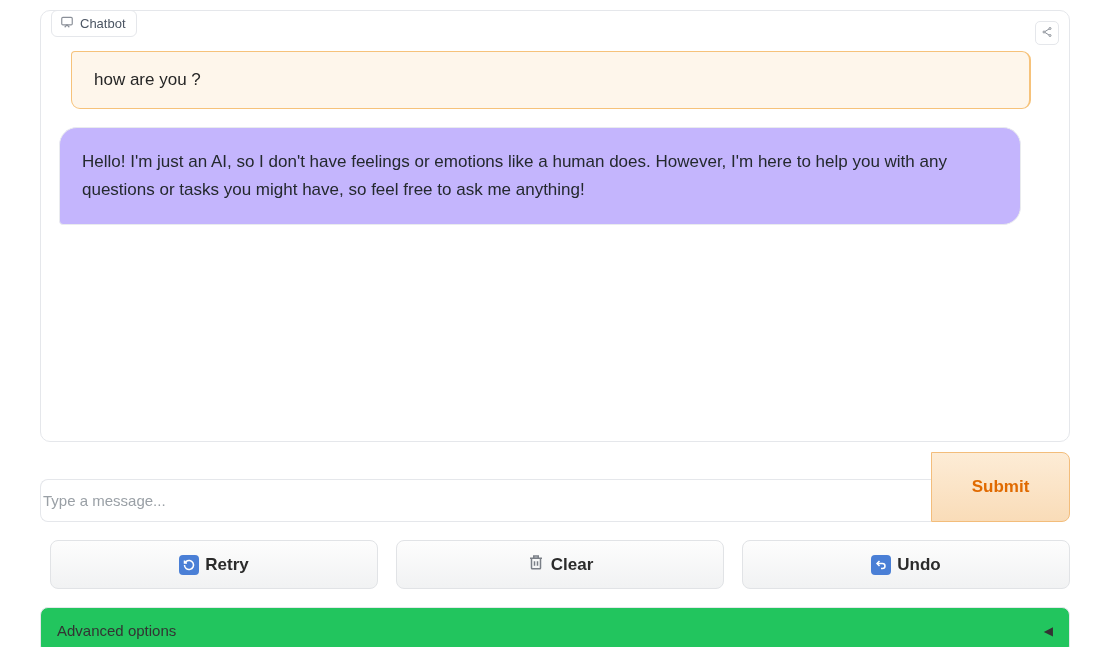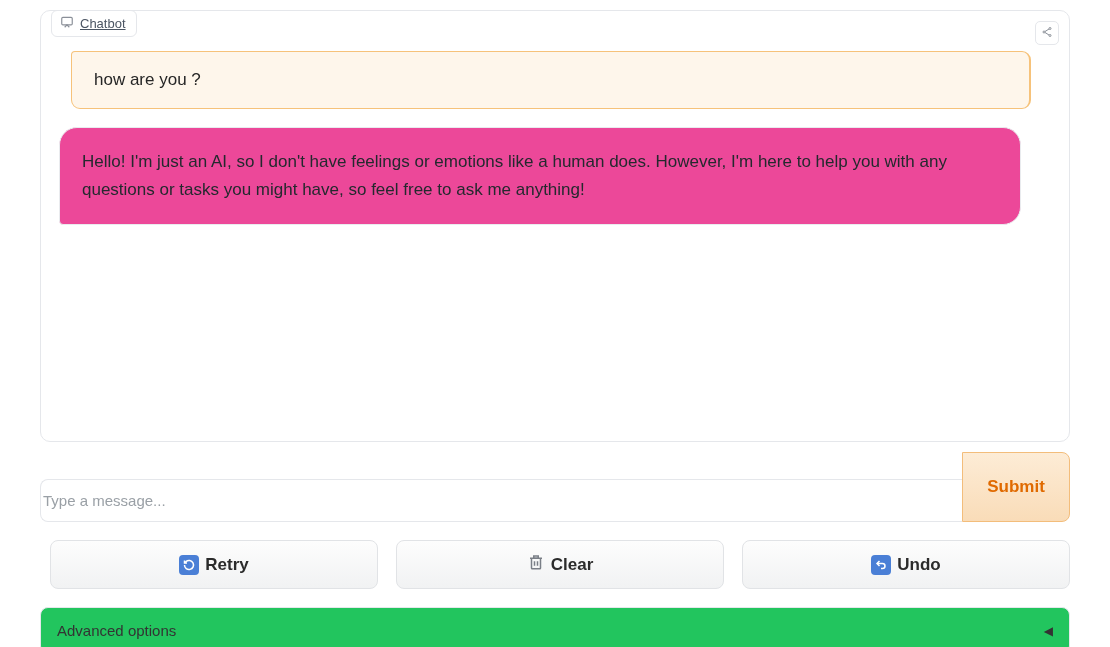--- a/index.html
+++ b/index.html
@@ -32,21 +32,20 @@
       background: #fff;
       border: 1px solid #e5e7eb;
       border-radius: 6px;
       padding: 4px 10px 4px 8px;
       display: flex;
       align-items: center;
       gap: 6px;
       font-size: 13px;
       color: #4b5563;
       z-index: 2;
-      text-decoration: underline;
     }
     .chatbot-tab {
       top: 0px;
       margin-top: -1px;
     }
     .share-btn {
       position: absolute;
       right: 10px;
       top: 10px;
       width: 24px;
@@ -70,21 +69,21 @@
       border-radius: 9px;
       border-top-left-radius: 4px;
       padding: 18px 22px;
       font-size: 17px;
       color: #262626;
       margin-left: 12px;
       margin-right: 20px;
       margin-bottom: 18px;
     }
     .msg-bot {
-      background: #ec4899;
+      background: #c4b5fd;
       border: 1px solid #e9ebee;
       border-radius: 18px;
       border-bottom-left-radius: 4px;
       padding: 20px 22px;
       font-size: 17px;
       color: #24292e;
       line-height: 1.65;
       margin-left: 0;
       margin-right: 30px;
     }
@@ -102,21 +101,21 @@
       font-size: 15px;
       color: #333;
       outline: none;
       background: #fff;
       margin-top: 27px;
     }
     .msg-input::placeholder {
       color: #9aa0a6;
     }
     .submit-btn {
-      width: 108px;
+      width: 139px;
       border: 1px solid #f3bd7b;
       border-top-right-radius: 8px;
       border-bottom-right-radius: 8px;
       background: linear-gradient(#fdecd6, #f9dcb8);
       color: #e06a00;
       font-weight: 600;
       font-size: 17px;
       cursor: pointer;
     }
     .action-row {

